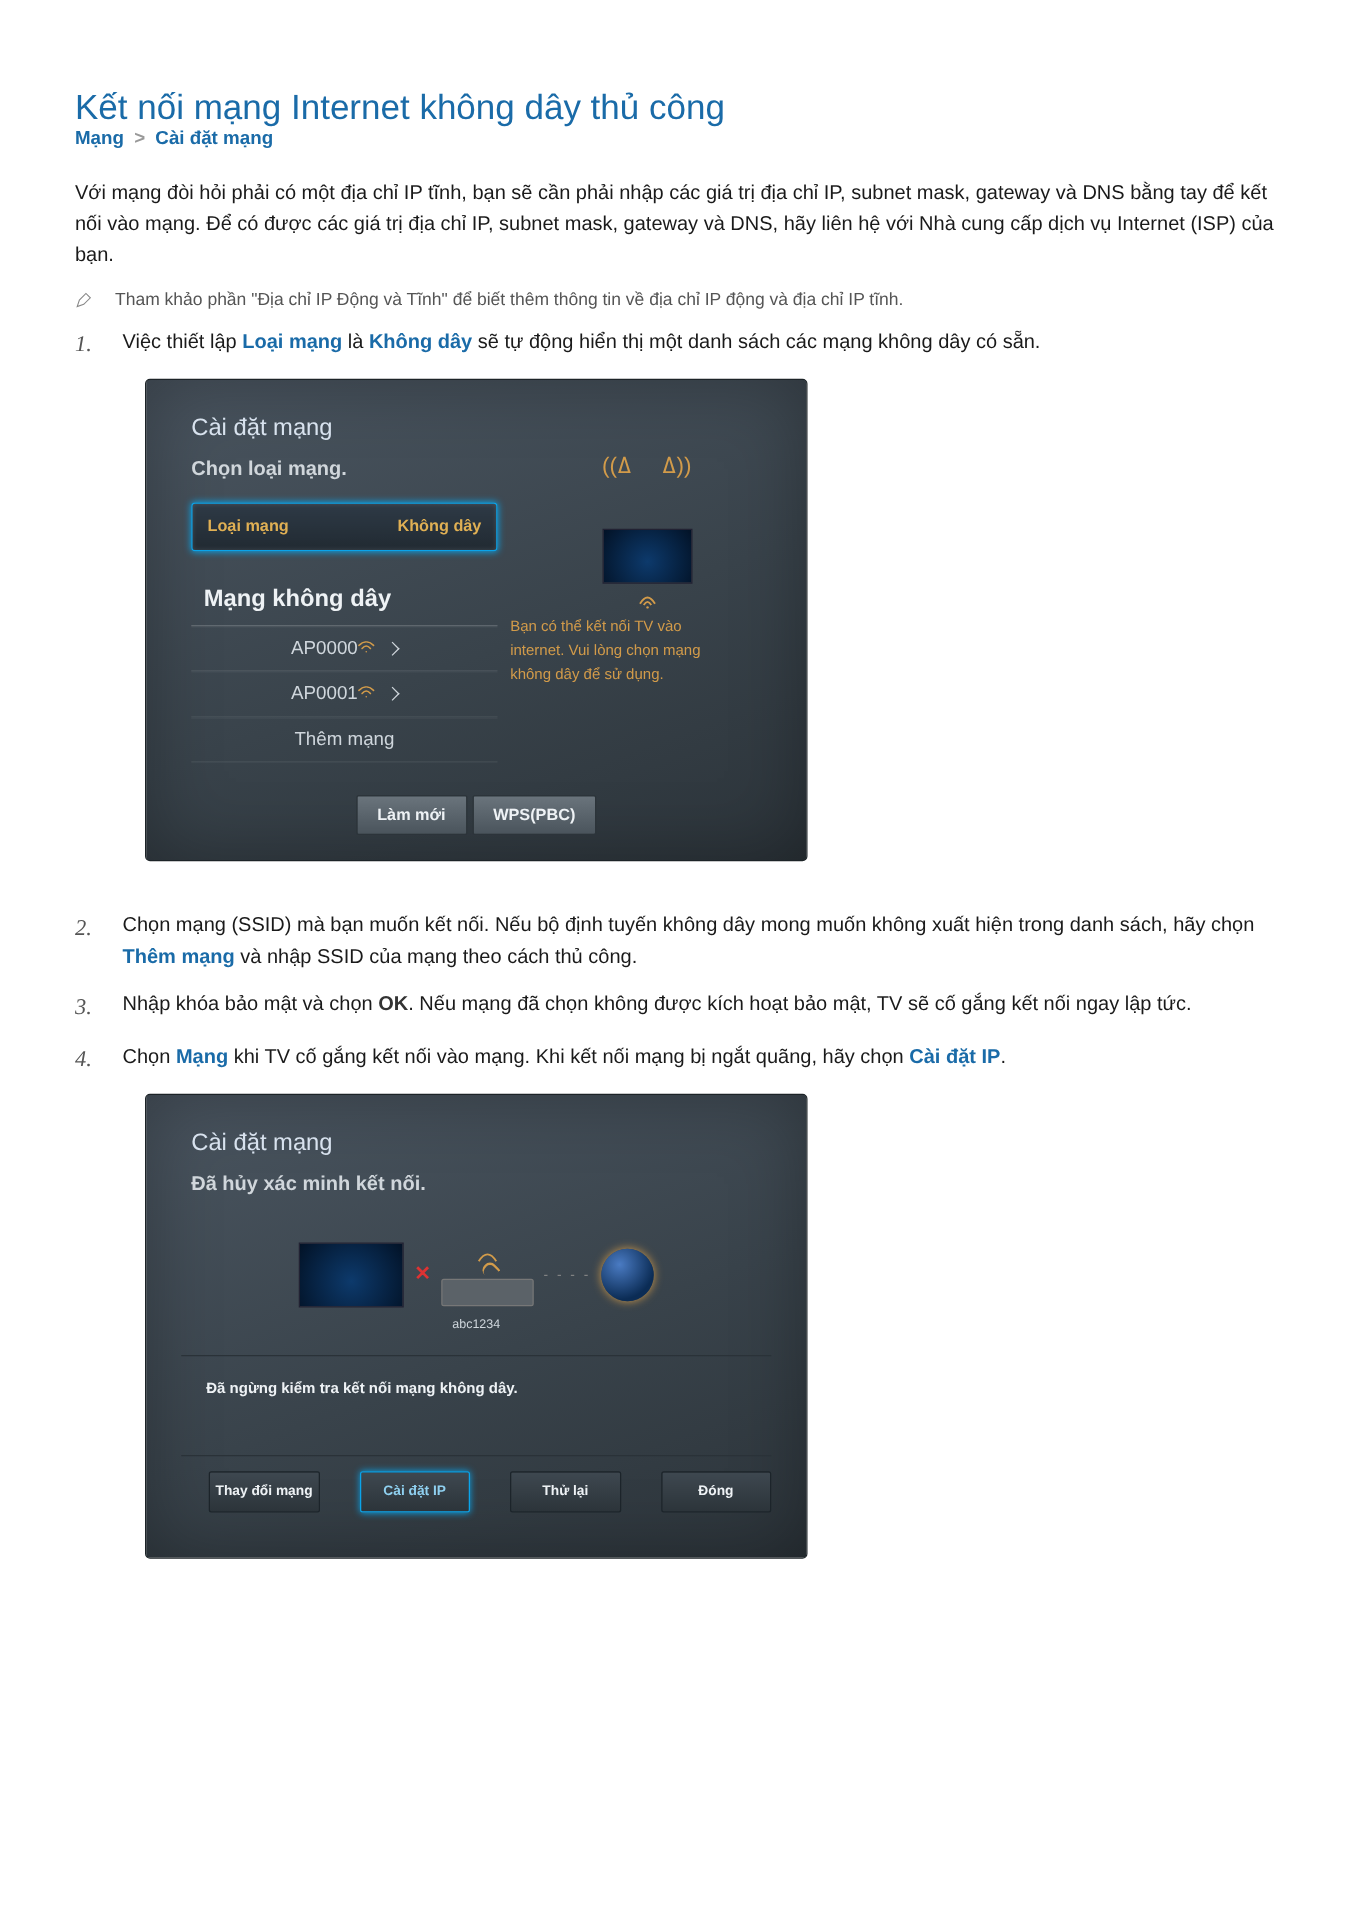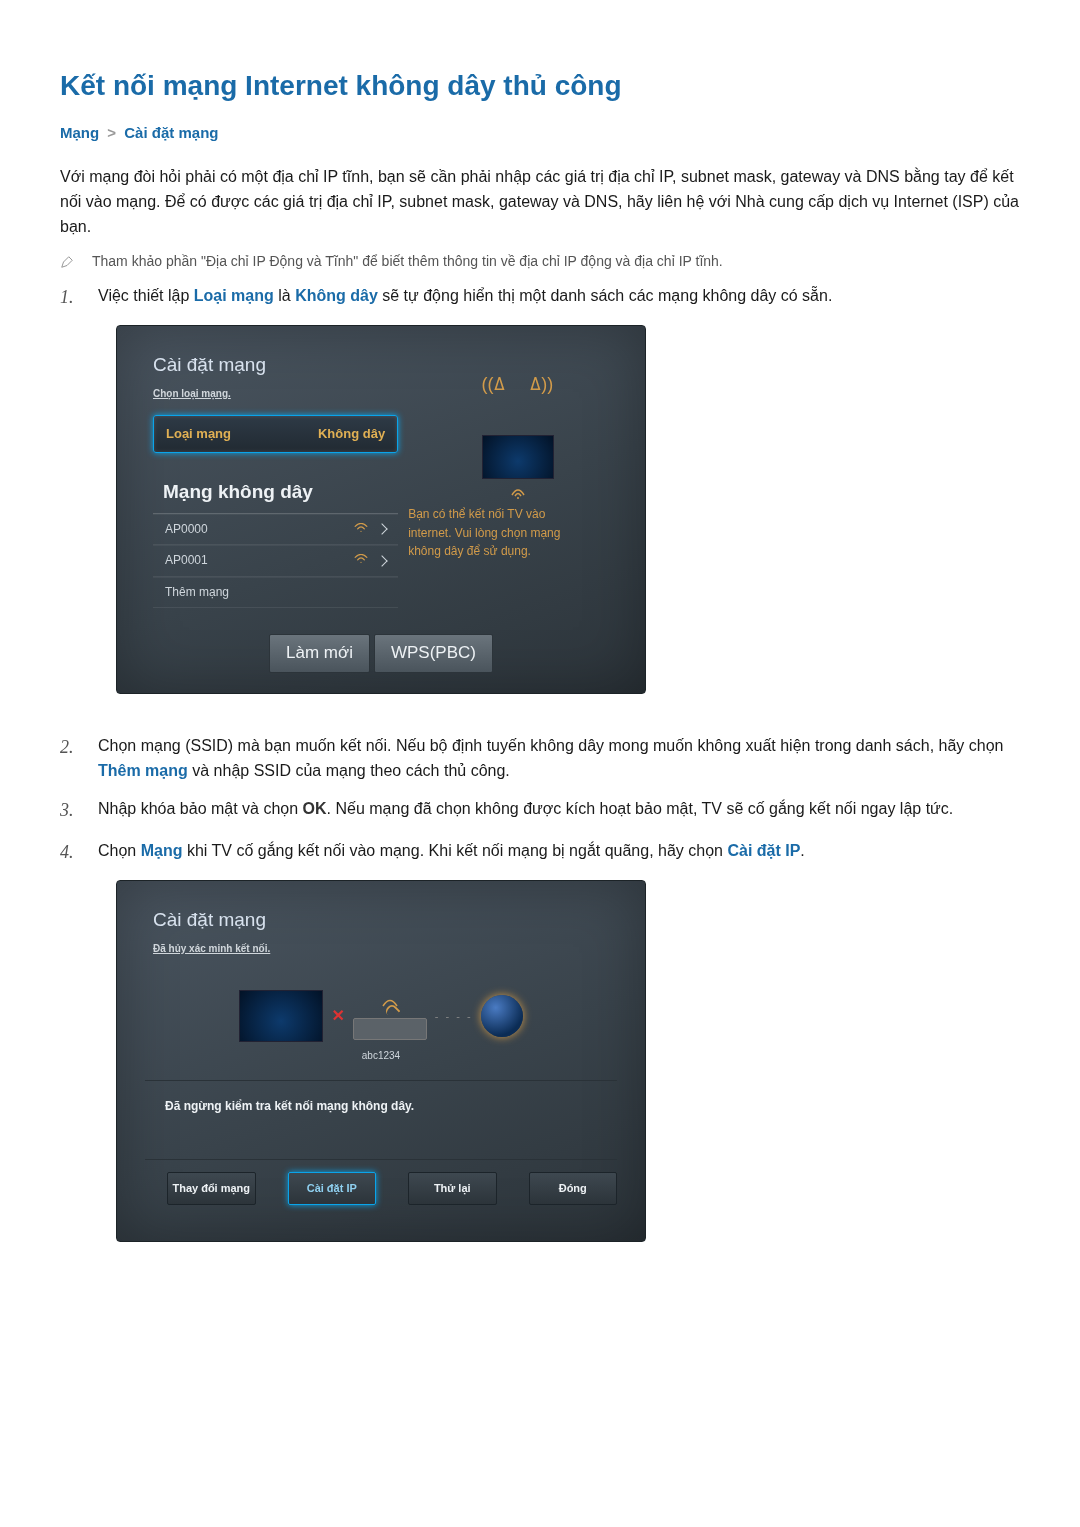--- a/index.html
+++ b/index.html
@@ -6,22 +6,21 @@
   body {
     font-family: Arial, Helvetica, sans-serif;
     background: #ffffff;
     padding: 70px 60px 60px 60px;
     width: 1080px;
     color: #1a1a1a;
   }
   h1 {
     color: #1a6ba8;
     font-size: 28px;
-    font-weight: bold;
-    margin-bottom: 22px;
+    font-weight: normal;
   }
   .breadcrumb {
     font-size: 15px;
     font-weight: bold;
     margin-bottom: 24px;
   }
   .breadcrumb .b1 { color: #1a6ba8; }
   .breadcrumb .sep { color: #999; padding: 0 4px; }
   .breadcrumb .b2 { color: #1a6ba8; }
   .intro {
@@ -74,25 +73,24 @@
     box-shadow: inset 0 0 60px rgba(0,0,0,.3);
     color: #cfd6dc;
     margin-bottom: 26px;
   }
   .tv-title {
     font-size: 19px;
     color: #d8e2ee;
     padding: 24px 36px 0 36px;
   }
   .tv-sub {
-    font-size: 10px;
+    font-size: 16px;
     font-weight: bold;
     color: #d0d6db;
     padding: 6px 36px 14px 36px;
-    text-decoration: underline;
   }
   
   .p1-body { display: flex; gap: 10px; padding: 0 18px 16px 36px; }
   .p1-left { flex: 1.12; }
   .p1-right { flex: 1; font-size: 12px; color: #d29b4a; text-align: left; }
   .sel-row {
     background: linear-gradient(#2e3a46,#212a32);
     border: 1px solid #0aa4ea;
     box-shadow: 0 0 6px #0aa4ea, inset 0 0 4px rgba(255,255,255,.15);
     border-radius: 3px;
@@ -107,23 +105,23 @@
   .section-head {
     margin-top: 18px;
     font-size: 19px;
     font-weight: bold;
     color: #eef2f5;
     padding: 6px 10px;
     border-bottom: 1px solid rgba(255,255,255,.18);
   }
   .ap-row {
     display: flex;
-    justify-content: space-between;
+    justify-content: center;
     align-items: center;
-    font-size: 12px;
+    font-size: 15px;
     padding: 6px 12px;
     border-bottom: 1px solid rgba(255,255,255,.08);
     box-shadow: inset 0 1px 0 rgba(255,255,255,.05);
   }
   .ap-icons { display: flex; gap: 10px; align-items:center; }
   .wifi-ic { width: 14px; height: 10px; }
   .arrow-ic { width: 8px; height: 8px; border-top: 1px solid #cfd6dc; border-right: 1px solid #cfd6dc; transform: rotate(45deg); }
   .p1-right-fig {
     height: 90px;
     display: flex;
@@ -145,22 +143,22 @@
   .btn-bar {
     display: flex;
     gap: 4px;
     justify-content: center;
     padding: 10px 0 20px 0;
   }
   .tv-btn {
     background: linear-gradient(#6a747c,#4a545c);
     border: 1px solid #2c343a;
     color: #eef2f5;
-    font-size: 17px;
-    font-weight: normal;
+    font-size: 13px;
+    font-weight: bold;
     padding: 5px 16px;
     border-radius: 2px;
     text-align: center;
   }
 
   
   .p2-body { padding: 6px 28px 18px 28px; }
   .diag-row {
     display: flex;
     align-items: center;

